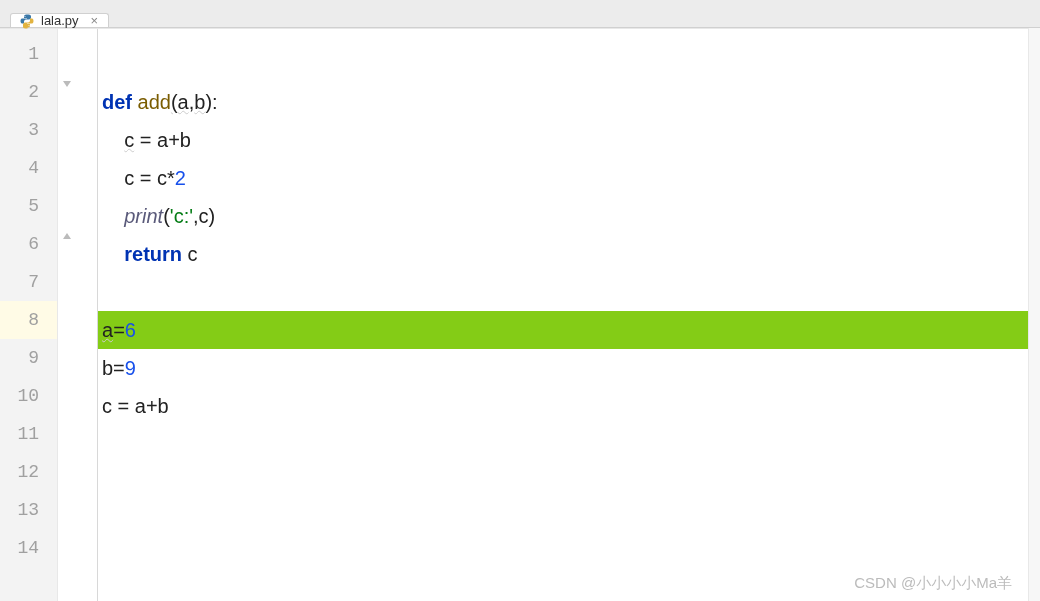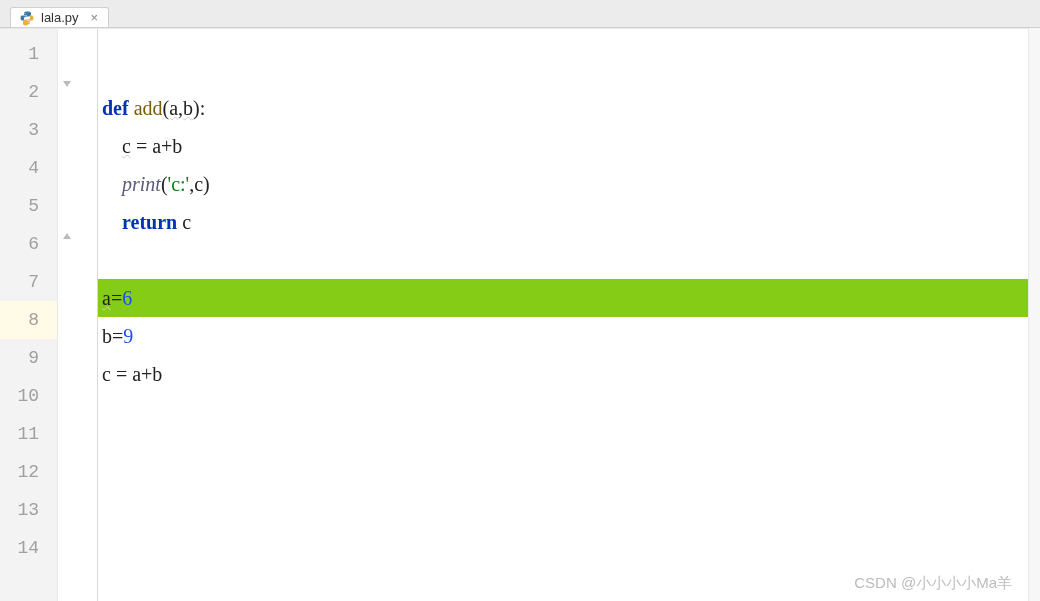--- a/index.html
+++ b/index.html
@@ -15,21 +15,21 @@
       height: 28px;
       background: #ececec;
       border-bottom: 1px solid #d0d0d0;
       display: flex;
       align-items: flex-end;
     }
     .tab {
       background: #fff;
       border: 1px solid #d0d0d0;
       border-bottom: none;
-      height: 20px;
+      height: 14px;
       display: flex;
       align-items: center;
       padding: 0 8px;
       margin-left: 10px;
       font-size: 13px;
       color: #333;
       gap: 6px;
       border-radius: 3px 3px 0 0;
     }
     .tab .py-icon {
@@ -81,23 +81,23 @@
       left: 2px;
       width: 14px;
       height: 14px;
       display: flex;
       align-items: center;
       justify-content: center;
       color: #bbb;
     }
     .code-area {
       flex: 1;
-      font-family: Liberation Serif, serif;
+      font-family: Liberation Sans, sans-serif;
       font-size: 20px;
-      padding-top: 22px;
+      padding-top: 16px;
       position: relative;
     }
     .code-line {
       height: 38px;
       line-height: 38px;
       padding-left: 4px;
       white-space: pre;
     }
     .code-line.hl {
       background: #84cc16;
@@ -175,20 +175,21 @@
     <div class="fold-mark" style="top:200px">
       <svg width="12" height="12" viewBox="0 0 12 12">
           <path d="M2 9 L10 9 L6 3 Z" fill="#bbb"></path>
         </svg>
     </div>
   </div>
   <div class="code-area" id="code-area">
       <div class="code-line"></div>
       <div class="code-line"><span class="tok-kw">def </span><span class="tok-fn">add</span><span class="tok-plain wavy">(a</span><span class="tok-plain">,</span><span class="tok-plain wavy">b</span><span class="tok-plain">):</span></div>
       <div class="code-line"><span>    </span><span class="tok-plain wavy">c</span><span class="tok-plain"> = a+b</span></div>
+      <div class="code-line"><span>    </span><span class="tok-plain">c = c*</span><span class="tok-num">2</span></div>
       <div class="code-line"><span>    </span><span class="tok-builtin">print</span><span class="tok-plain">(</span><span class="tok-str">'c:'</span><span class="tok-plain">,c)</span></div>
       <div class="code-line"><span>    </span><span class="tok-kw">return </span><span class="tok-plain">c</span></div>
       <div class="code-line"></div>
       <div class="code-line hl"><span class="tok-plain wavy">a</span><span class="tok-plain">=</span><span class="tok-num">6</span></div>
       <div class="code-line"><span class="tok-plain">b=</span><span class="tok-num">9</span></div>
       <div class="code-line"><span class="tok-plain">c = a+b</span></div>
       <div class="code-line"></div>
     </div>
 </div>
 

